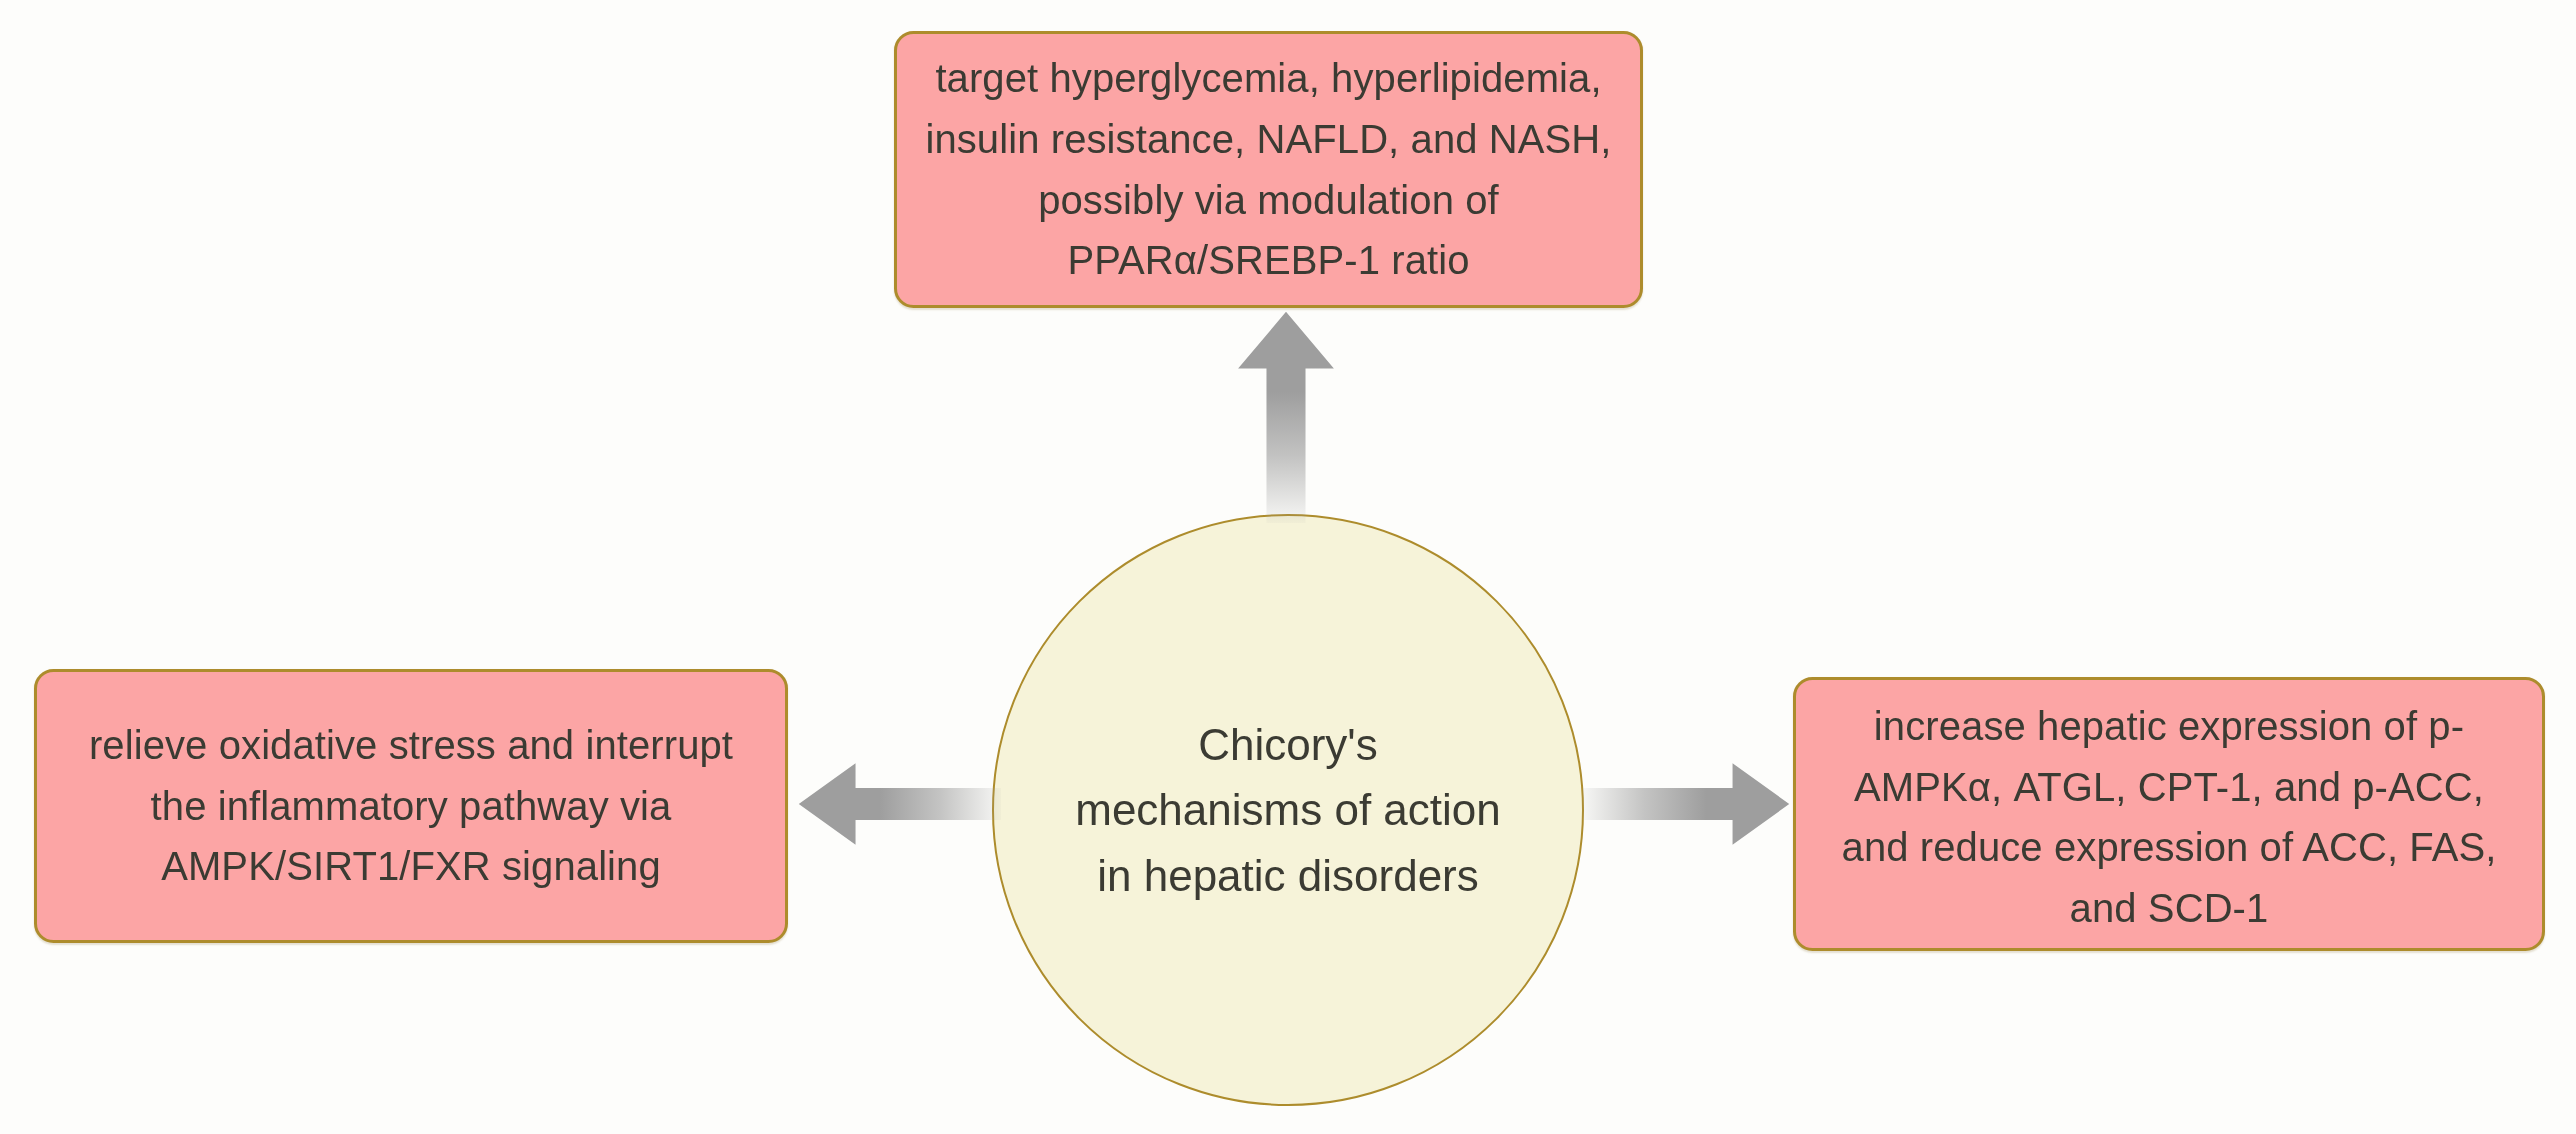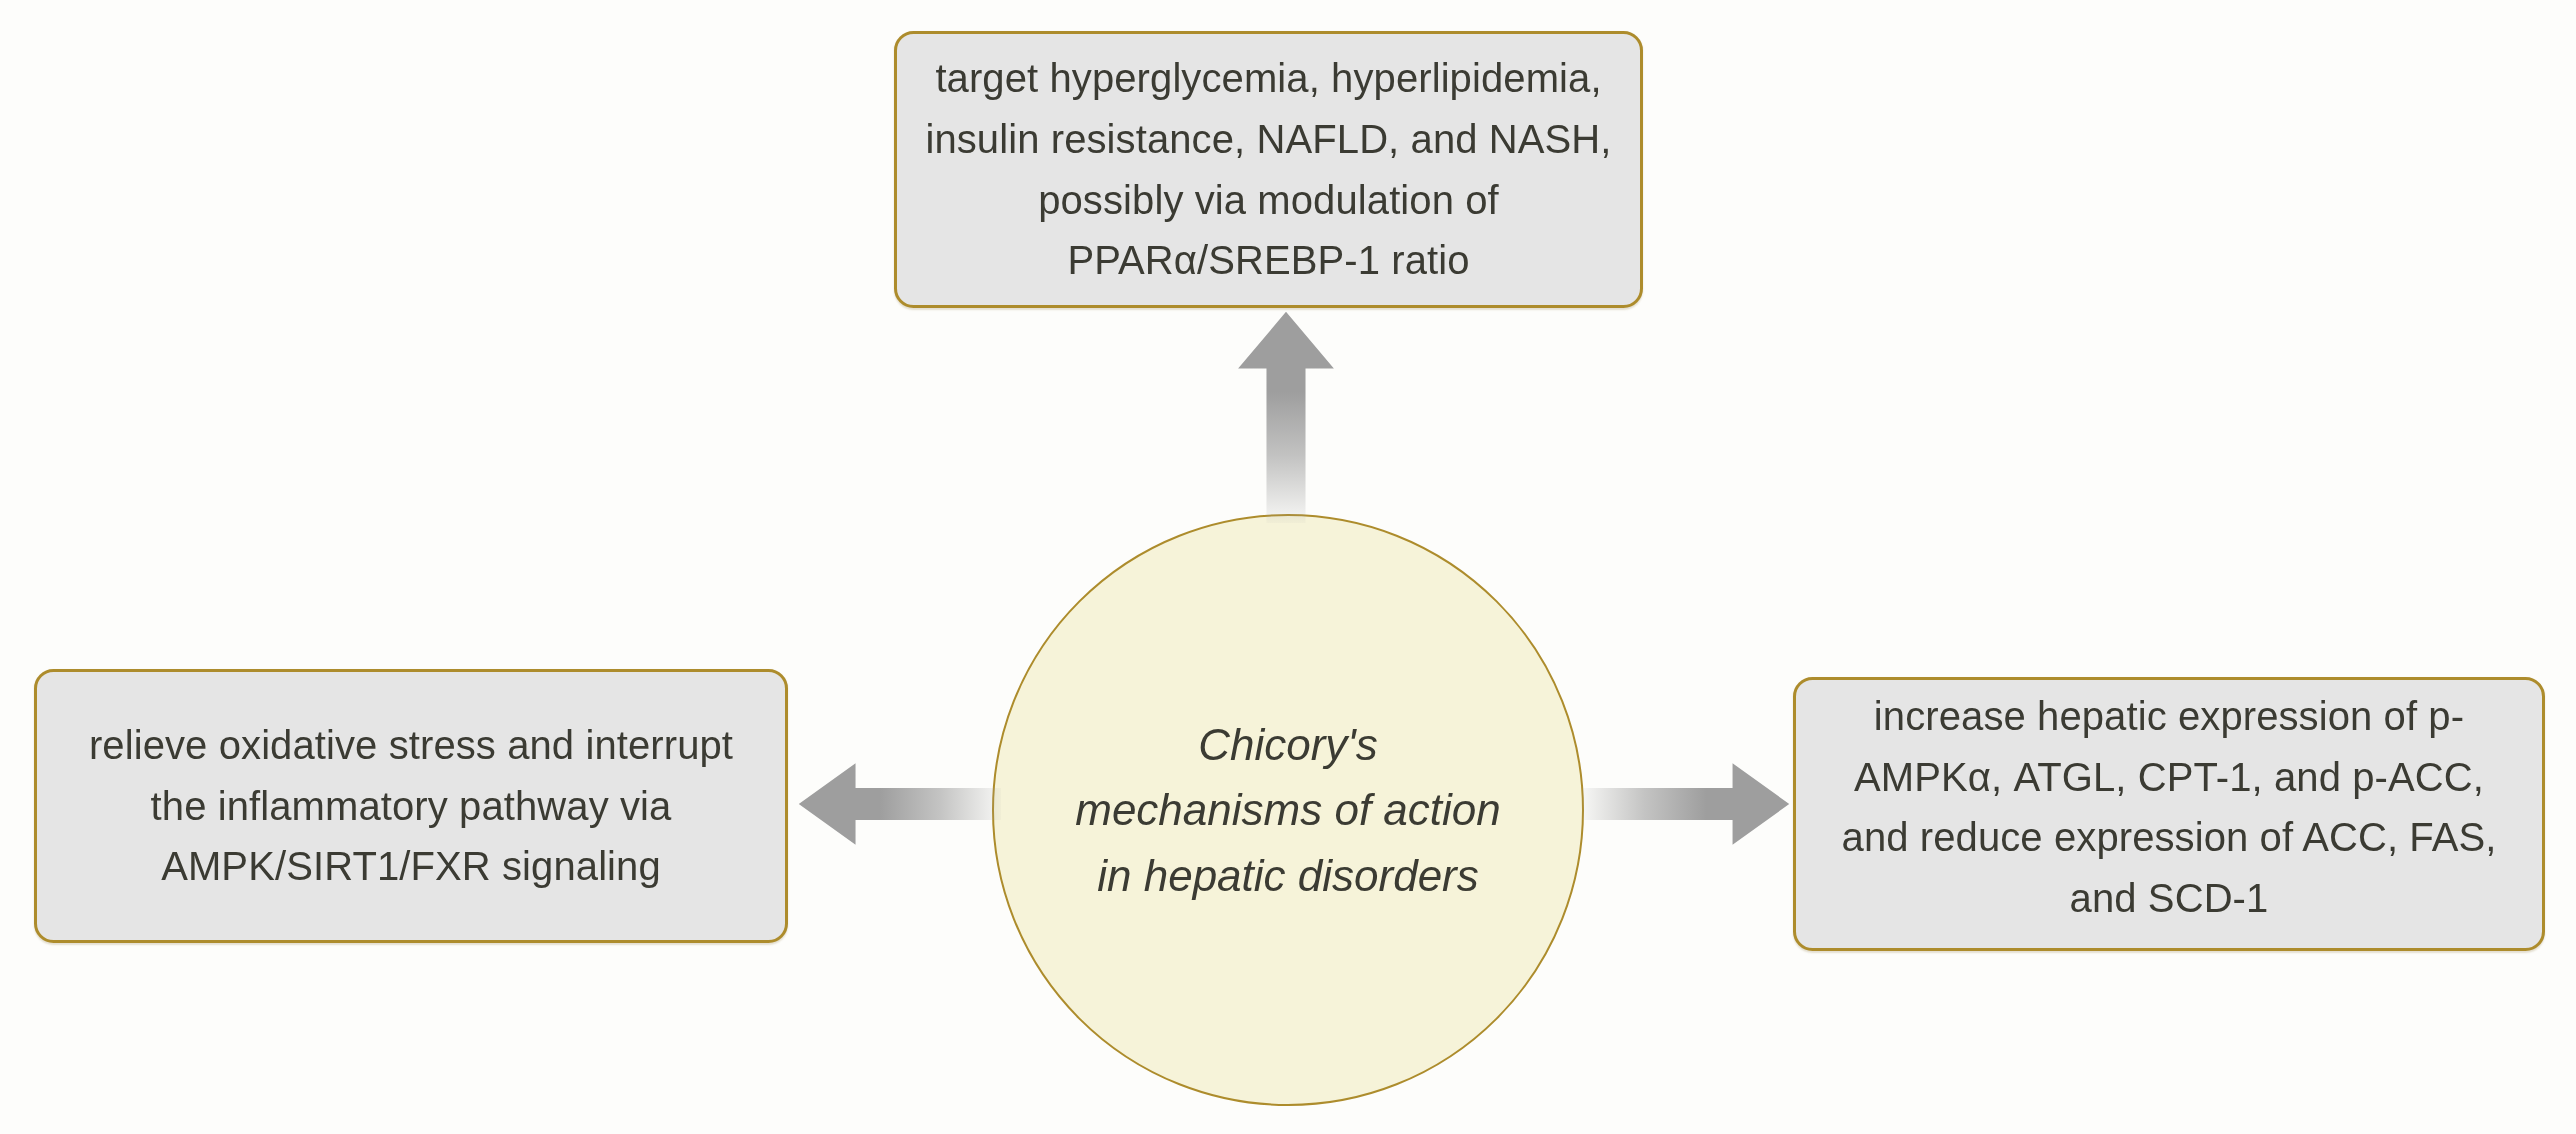--- a/index.html
+++ b/index.html
@@ -15,32 +15,32 @@
     width: 2576px;
     height: 1134px;
     background: #fdfdfb;
     overflow: hidden;
   }
 
   
   .node-box {
     position: absolute;
     box-sizing: border-box;
-    background: #e5e5e5;
+    background: #fca5a5;
     border: 3.5px solid #ad8c2c;
     border-radius: 19.5px;
     display: flex;
     align-items: center;
     justify-content: center;
     text-align: center;
     color: #3b3b33;
     font-size: 40px;
     line-height: 1.52;
     letter-spacing: 0.1px;
-    padding: 19px 23px;
+    padding: 9px 23px;
     box-shadow: 0 1.8px 1.8px rgba(140,120,60,0.22);
   }
   .node-box .txt {
     display: block;
     white-space: pre-line;
   }
 
   #box-top    { left: 894px; top: 31px;  width: 749px; height: 277px; }
   #box-left   { left: 34px;   top: 669px; width: 754px; height: 274px; justify-content: center; }
   #box-right  { left: 1793px; top: 677px; width: 752px; height: 274px; align-items: flex-end; }
@@ -59,21 +59,21 @@
     display: flex;
     align-items: center;
     justify-content: center;
     text-align: center;
     color: #3b3b33;
     font-size: 44px;
     line-height: 1.48;
     padding: 0 81px;
     box-sizing: border-box;
   }
-  #center-circle .txt { display: block; white-space: pre-line; font-style: italic; }
+  #center-circle .txt { display: block; white-space: pre-line; }
 
   
   .arrow-wrap { position: absolute; }
   #arrow-up    { left: 1231px; top: 310px;  width: 110px; height: 213px; }
   #arrow-left  { left: 797px;  top: 758px;  width: 204px; height: 92px; }
   #arrow-right { left: 1582px; top: 758px;  width: 209px; height: 92px; }
   .arrow-wrap svg { display: block; width: 100%; height: 100%; }
 </style>
 </head>
 <body>

